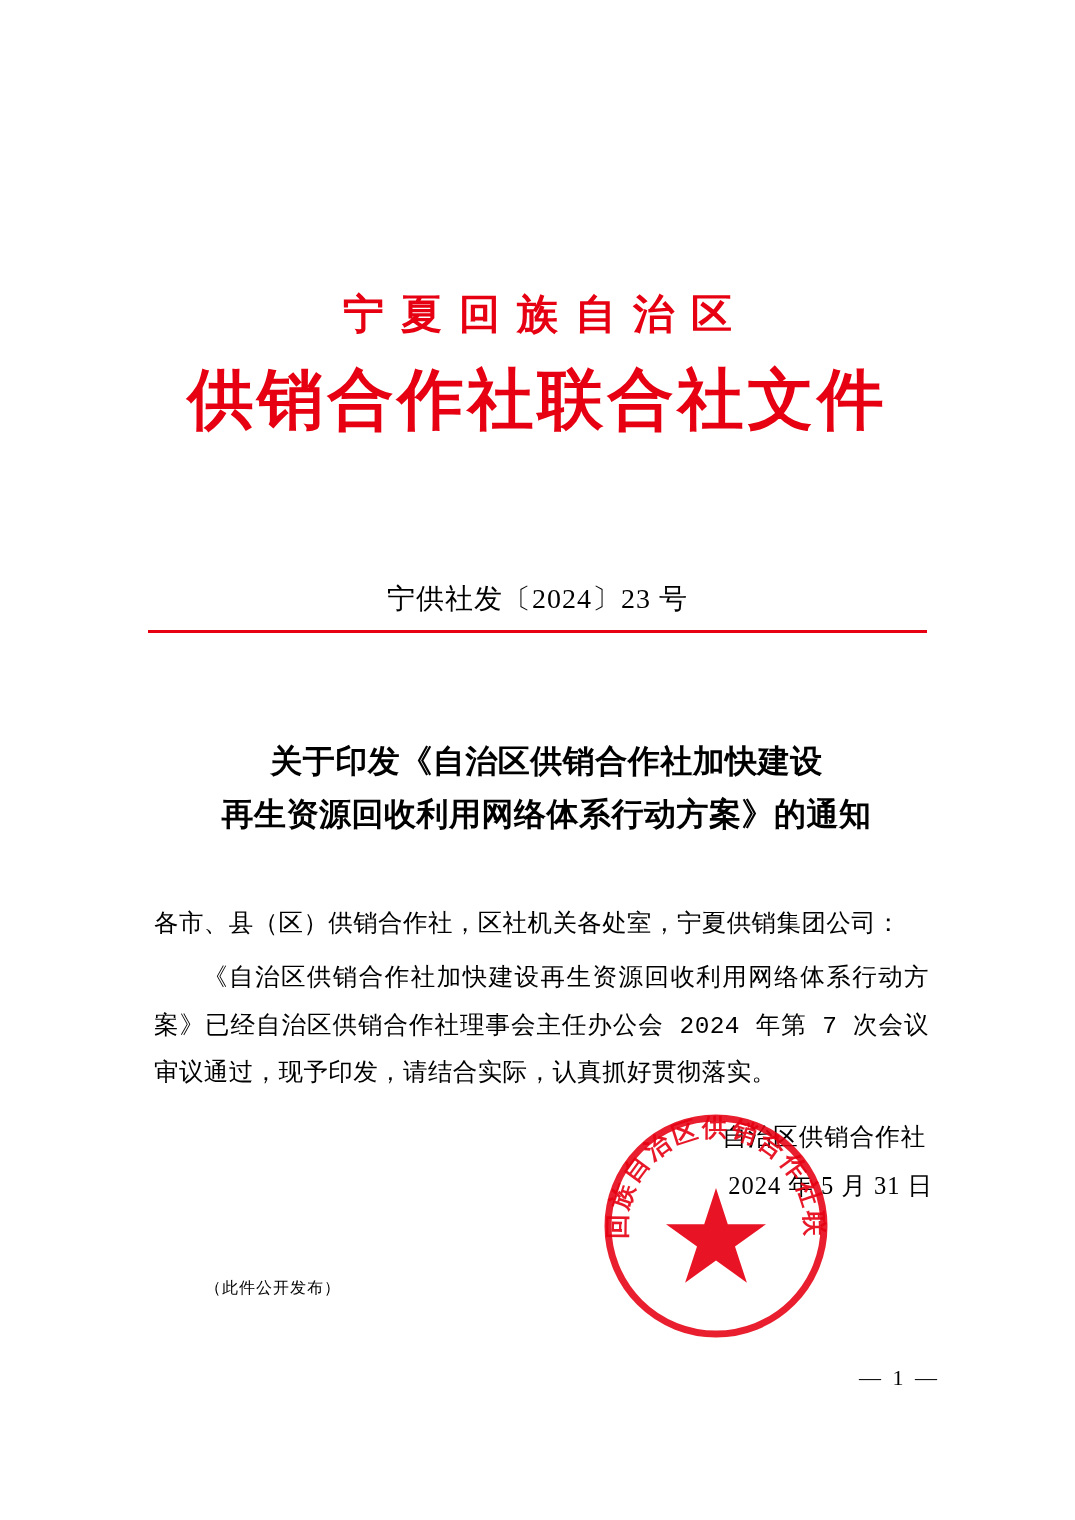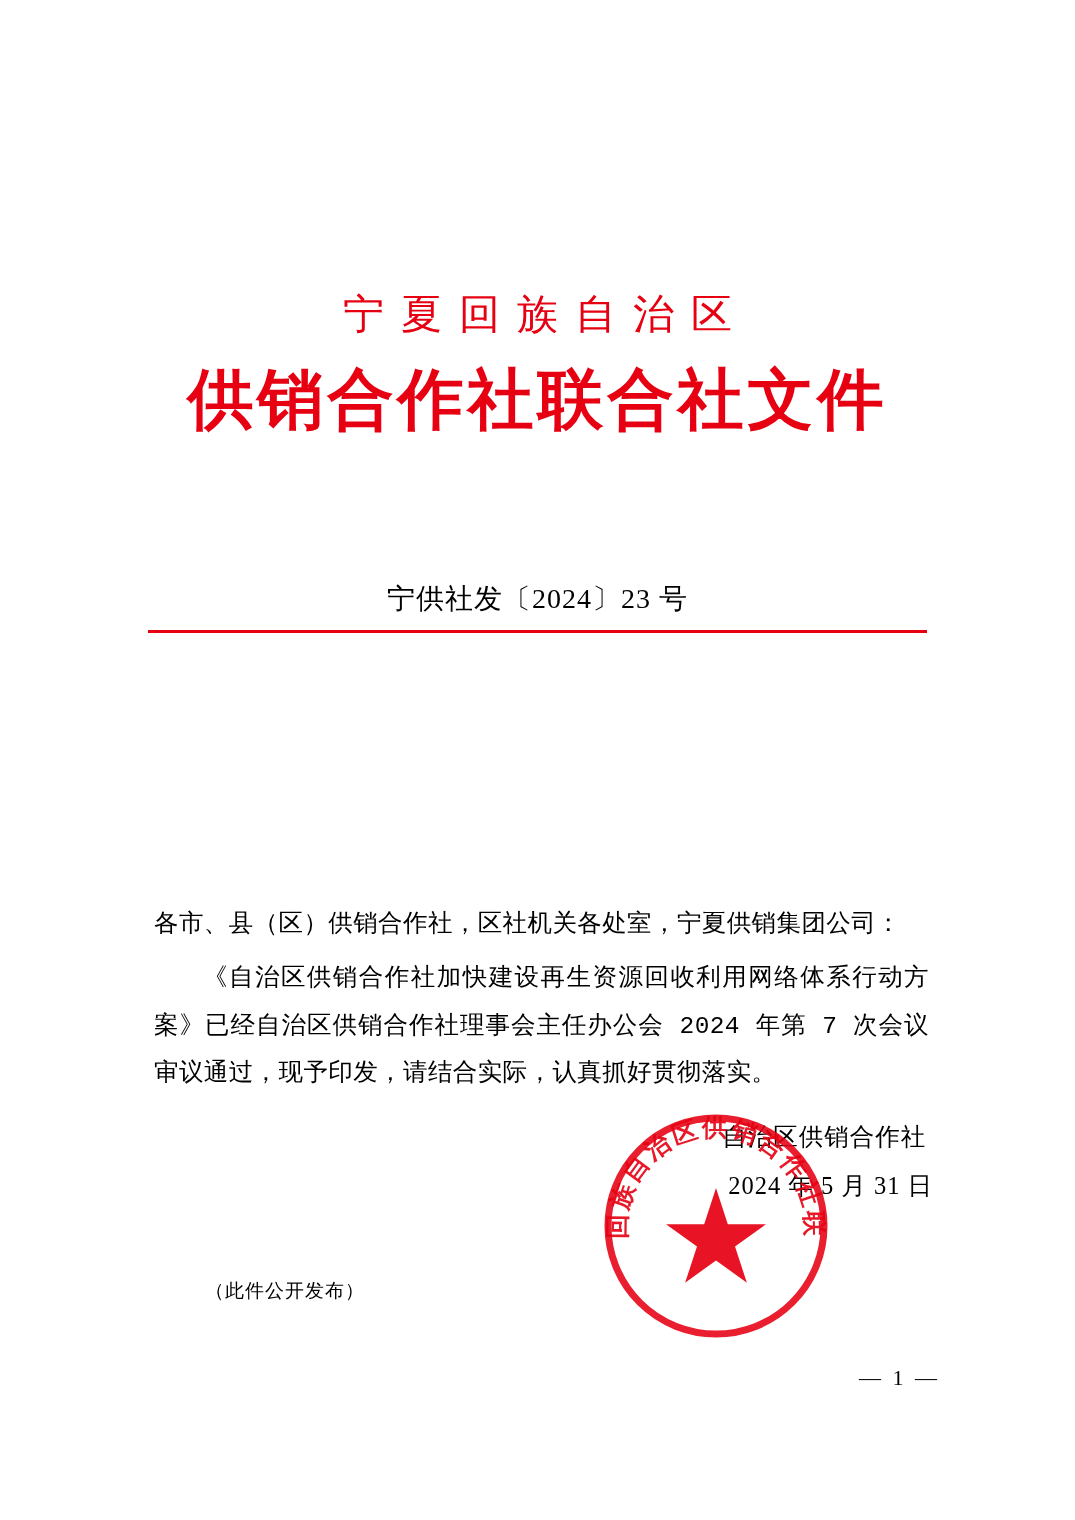--- a/index.html
+++ b/index.html
@@ -28,21 +28,21 @@
     position: absolute;
     left: 0;
     right: 0;
     top: 290px;
     text-align: center;
   }
 
   .org-line {
     color: #e60012;
     font-family: "Liberation Serif", serif;
-    font-weight: 400;
+    font-weight: 700;
     font-size: 41px;
     letter-spacing: 17px;
     text-indent: 17px;
     line-height: 1.2;
   }
 
   .doc-title-red {
     color: #e60012;
     font-family: "Liberation Serif", serif;
     font-weight: 700;
@@ -135,21 +135,21 @@
     pointer-events: none;
   }
   .seal svg { display: block; }
 
   
   .public-note {
     position: absolute;
     left: 205px;
     top: 1278px;
     font-family: "Liberation Serif", serif;
-    font-size: 19px;
+    font-size: 16px;
     letter-spacing: 1px;
   }
 
   .page-number {
     position: absolute;
     right: 135px;
     top: 1365px;
     font-family: "Liberation Serif", serif;
     font-size: 22px;
     letter-spacing: 3px;
@@ -162,20 +162,24 @@
 
   <div class="letterhead">
     <div class="org-line">宁夏回族自治区</div>
     <div class="doc-title-red">供销合作社联合社文件</div>
   </div>
 
   <div class="doc-number">宁供社发〔2024〕23 号</div>
 
   <div class="red-rule"></div>
 
+  <div class="main-title">
+    <span class="line">关于印发《自治区供销合作社加快建设</span>
+    <span class="line">再生资源回收利用网络体系行动方案》的通知</span>
+  </div>
 
   <div class="body-text">
     <p>各市、县（区）供销合作社，区社机关各处室，宁夏供销集团公司：</p>
     <p class="indent">《自治区供销合作社加快建设再生资源回收利用网络体系行动方案》已经自治区供销合作社理事会主任办公会 2024 年第 7 次会议审议通过，现予印发，请结合实际，认真抓好贯彻落实。</p>
   </div>
 
   <div class="signature">
     <span class="sig-line">自治区供销合作社</span>
     <span class="sig-date">2024 年 5 月 31 日</span>
   </div>

